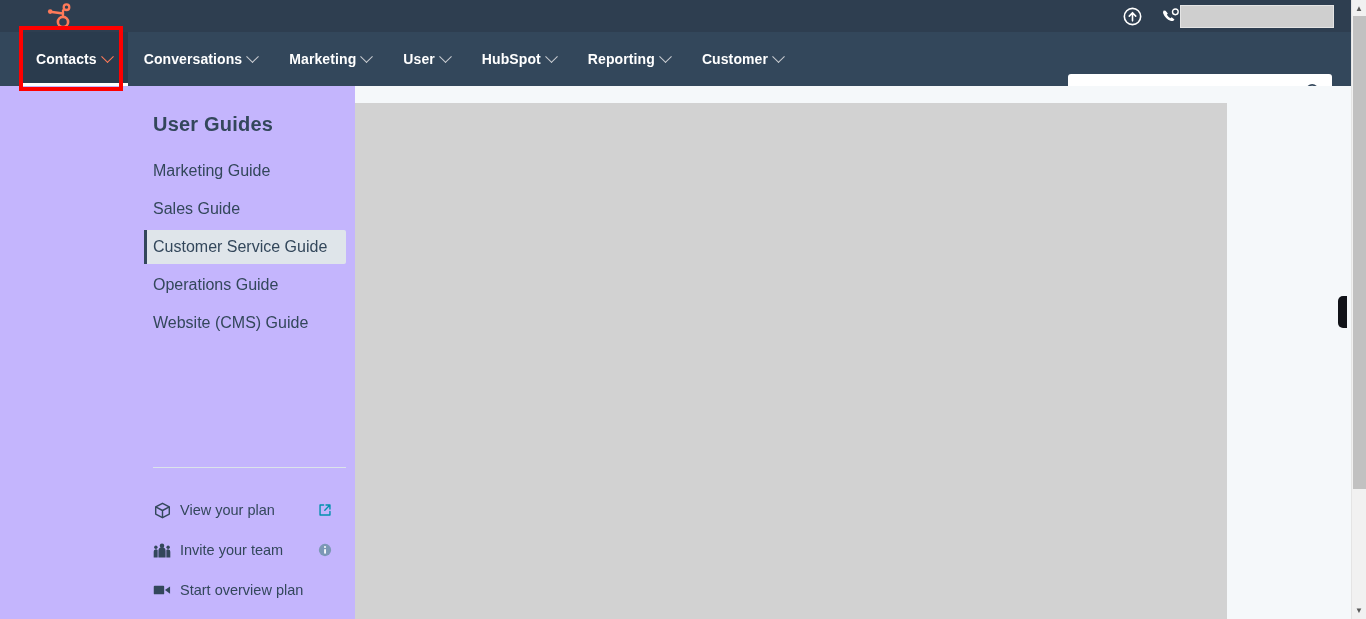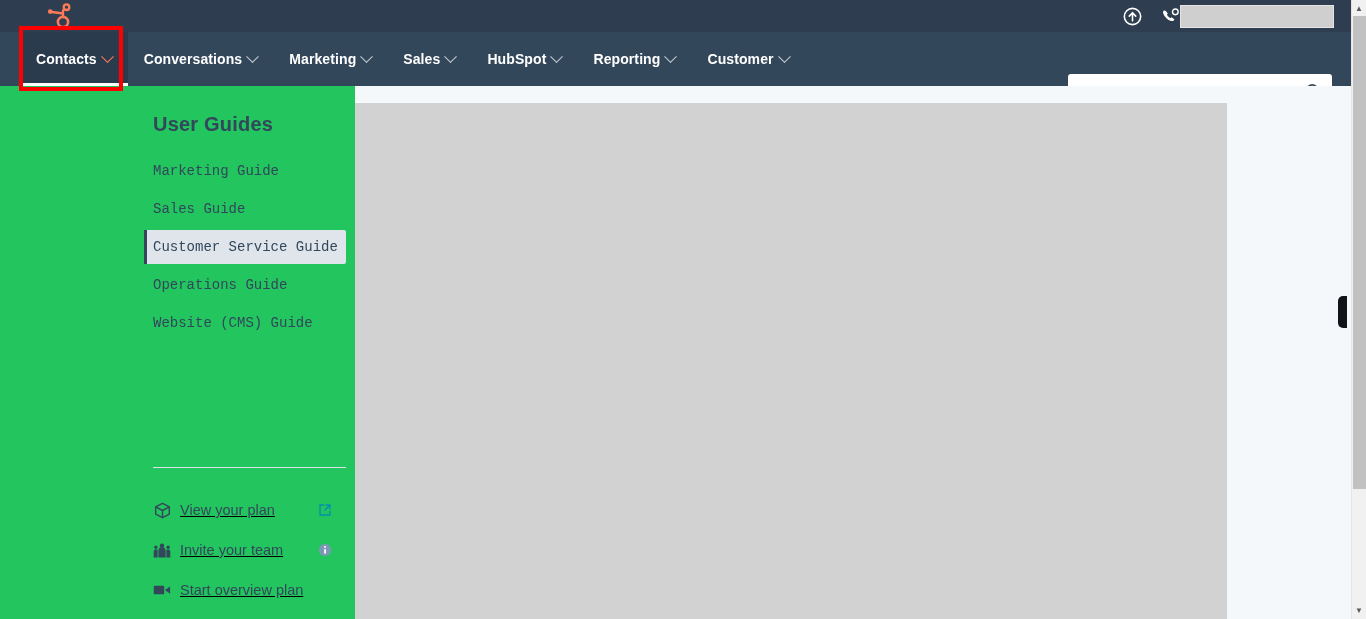--- a/index.html
+++ b/index.html
@@ -151,21 +151,21 @@
   .search-input::placeholder { color: #99a9bb; }
   .search-icon { color: #33475b; display: flex; align-items: center; }
 
   
   .sidebar {
     position: absolute;
     left: 0;
     top: 86px;
     width: 355px;
     height: 533px;
-    background: #22c55e;
+    background: #c4b5fd;
   }
 
   .sidebar-title {
     position: absolute;
     left: 153px;
     top: 27px;
     font-size: 20px;
     font-weight: bold;
     color: #33475b;
     letter-spacing: .2px;
@@ -177,26 +177,25 @@
     top: 68px;
     width: 202px;
   }
 
   .guide-item {
     position: relative;
     height: 34px;
     display: flex;
     align-items: center;
     padding-left: 9px;
-    font-size: 14px;
+    font-size: 16px;
     color: #33475b;
     cursor: pointer;
     margin-bottom: 4px;
     border-radius: 2px;
-    font-family: Liberation Mono, monospace;
   }
   .guide-item.selected {
     background: #dfe5ea;
   }
   .guide-item.selected::before {
     content: "";
     position: absolute;
     left: 0; top: 0; bottom: 0;
     width: 3px;
     background: #33475b;
@@ -209,21 +208,20 @@
     width: 193px;
     height: 1px;
     background: #dbe3ea;
   }
 
   .footer-links {
     position: absolute;
     left: 153px;
     top: 404px;
     width: 193px;
-    text-decoration: underline;
   }
 
   .footer-link {
     display: flex;
     align-items: center;
     height: 40px;
     font-size: 14.5px;
     color: #33475b;
     cursor: pointer;
     position: relative;
@@ -404,21 +402,21 @@
         <span>Conversations</span>
         <span class="chev"></span>
       </div>
 
       <div class="nav-item">
         <span>Marketing</span>
         <span class="chev"></span>
       </div>
 
       <div class="nav-item">
-        <span>Sales</span>
+        <span>User</span>
         <span class="chev"></span>
       </div>
 
       <div class="nav-item">
         <span>HubSpot</span>
         <span class="chev"></span>
       </div>
 
       <div class="nav-item">
         <span>Reporting</span>

